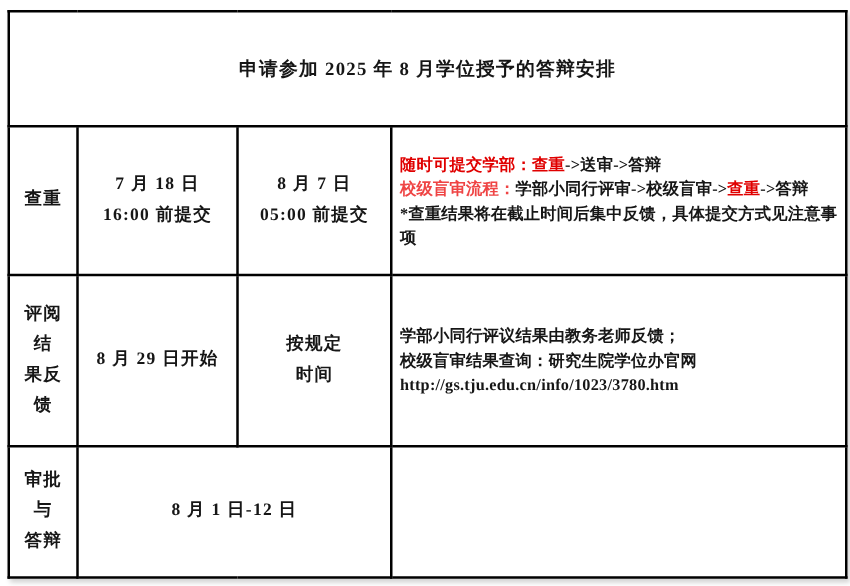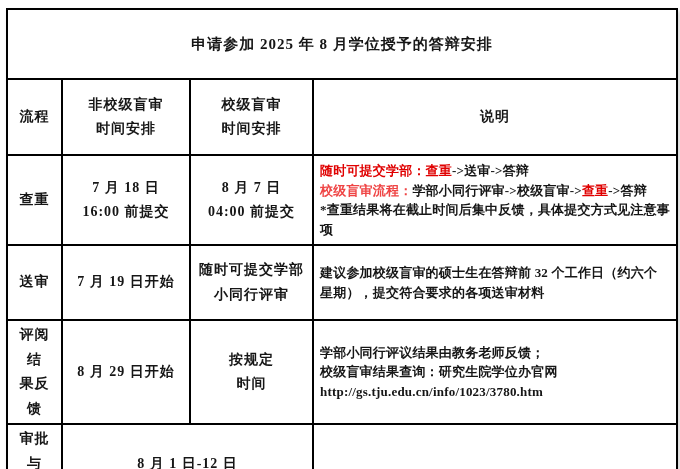--- a/index.html
+++ b/index.html
@@ -61,51 +61,34 @@
       <col style="width:128px">
       <col style="width:123px">
       <col style="width:364px">
     </colgroup>
 
     <tbody>
         <tr class="r-title">
       <td colspan="4" class="title-cell">申请参加 2025 年 8 月学位授予的答辩安排</td>
     </tr>
 
-    <tr class="r-head">
-      <td class="center">流程</td>
-      <td class="center">非校级盲审
-时间安排</td>
-      <td class="center">校级盲审
-时间安排</td>
-      <td class="center">说明</td>
-    </tr>
 
     <tr class="r-check">
       <td class="center">查重</td>
       <td class="center">7 月 18 日
 16:00 前提交</td>
       <td class="center">8 月 7 日
-04:00 前提交</td>
+05:00 前提交</td>
       <td class="note-cell">
         <div class="note-line"><span style="color: rgb(224, 0, 0);">随时可提交学部：查重</span><span>-&gt;送审-&gt;答辩</span></div>
         <div class="note-line"><span style="color: #ef4444;">校级盲审流程：</span><span>学部小同行评审-&gt;校级盲审-&gt;</span><span style="color: rgb(224, 0, 0);">查重</span><span>-&gt;答辩</span></div>
         <div class="note-line"><span>*查重结果将在截止时间后集中反馈，具体提交方式见注意事项</span></div>
       </td>
     </tr>
 
-    <tr class="r-send">
-      <td class="center">送审</td>
-      <td class="center">7 月 19 日开始</td>
-      <td class="center">随时可提交学部
-小同行评审</td>
-      <td class="note-cell">
-        <div class="note-line"><span>建议参加校级盲审的硕士生在答辩前 32 个工作日（约六个星期），提交符合要求的各项送审材料</span></div>
-      </td>
-    </tr>
 
     <tr class="r-feed">
       <td class="center">评阅结
 果反馈</td>
       <td class="center">8 月 29 日开始</td>
       <td class="center">按规定
 时间</td>
       <td class="note-cell">
         <div class="note-line"><span>学部小同行评议结果由教务老师反馈；</span></div>
         <div class="note-line"><span>校级盲审结果查询：研究生院学位办官网</span></div>

